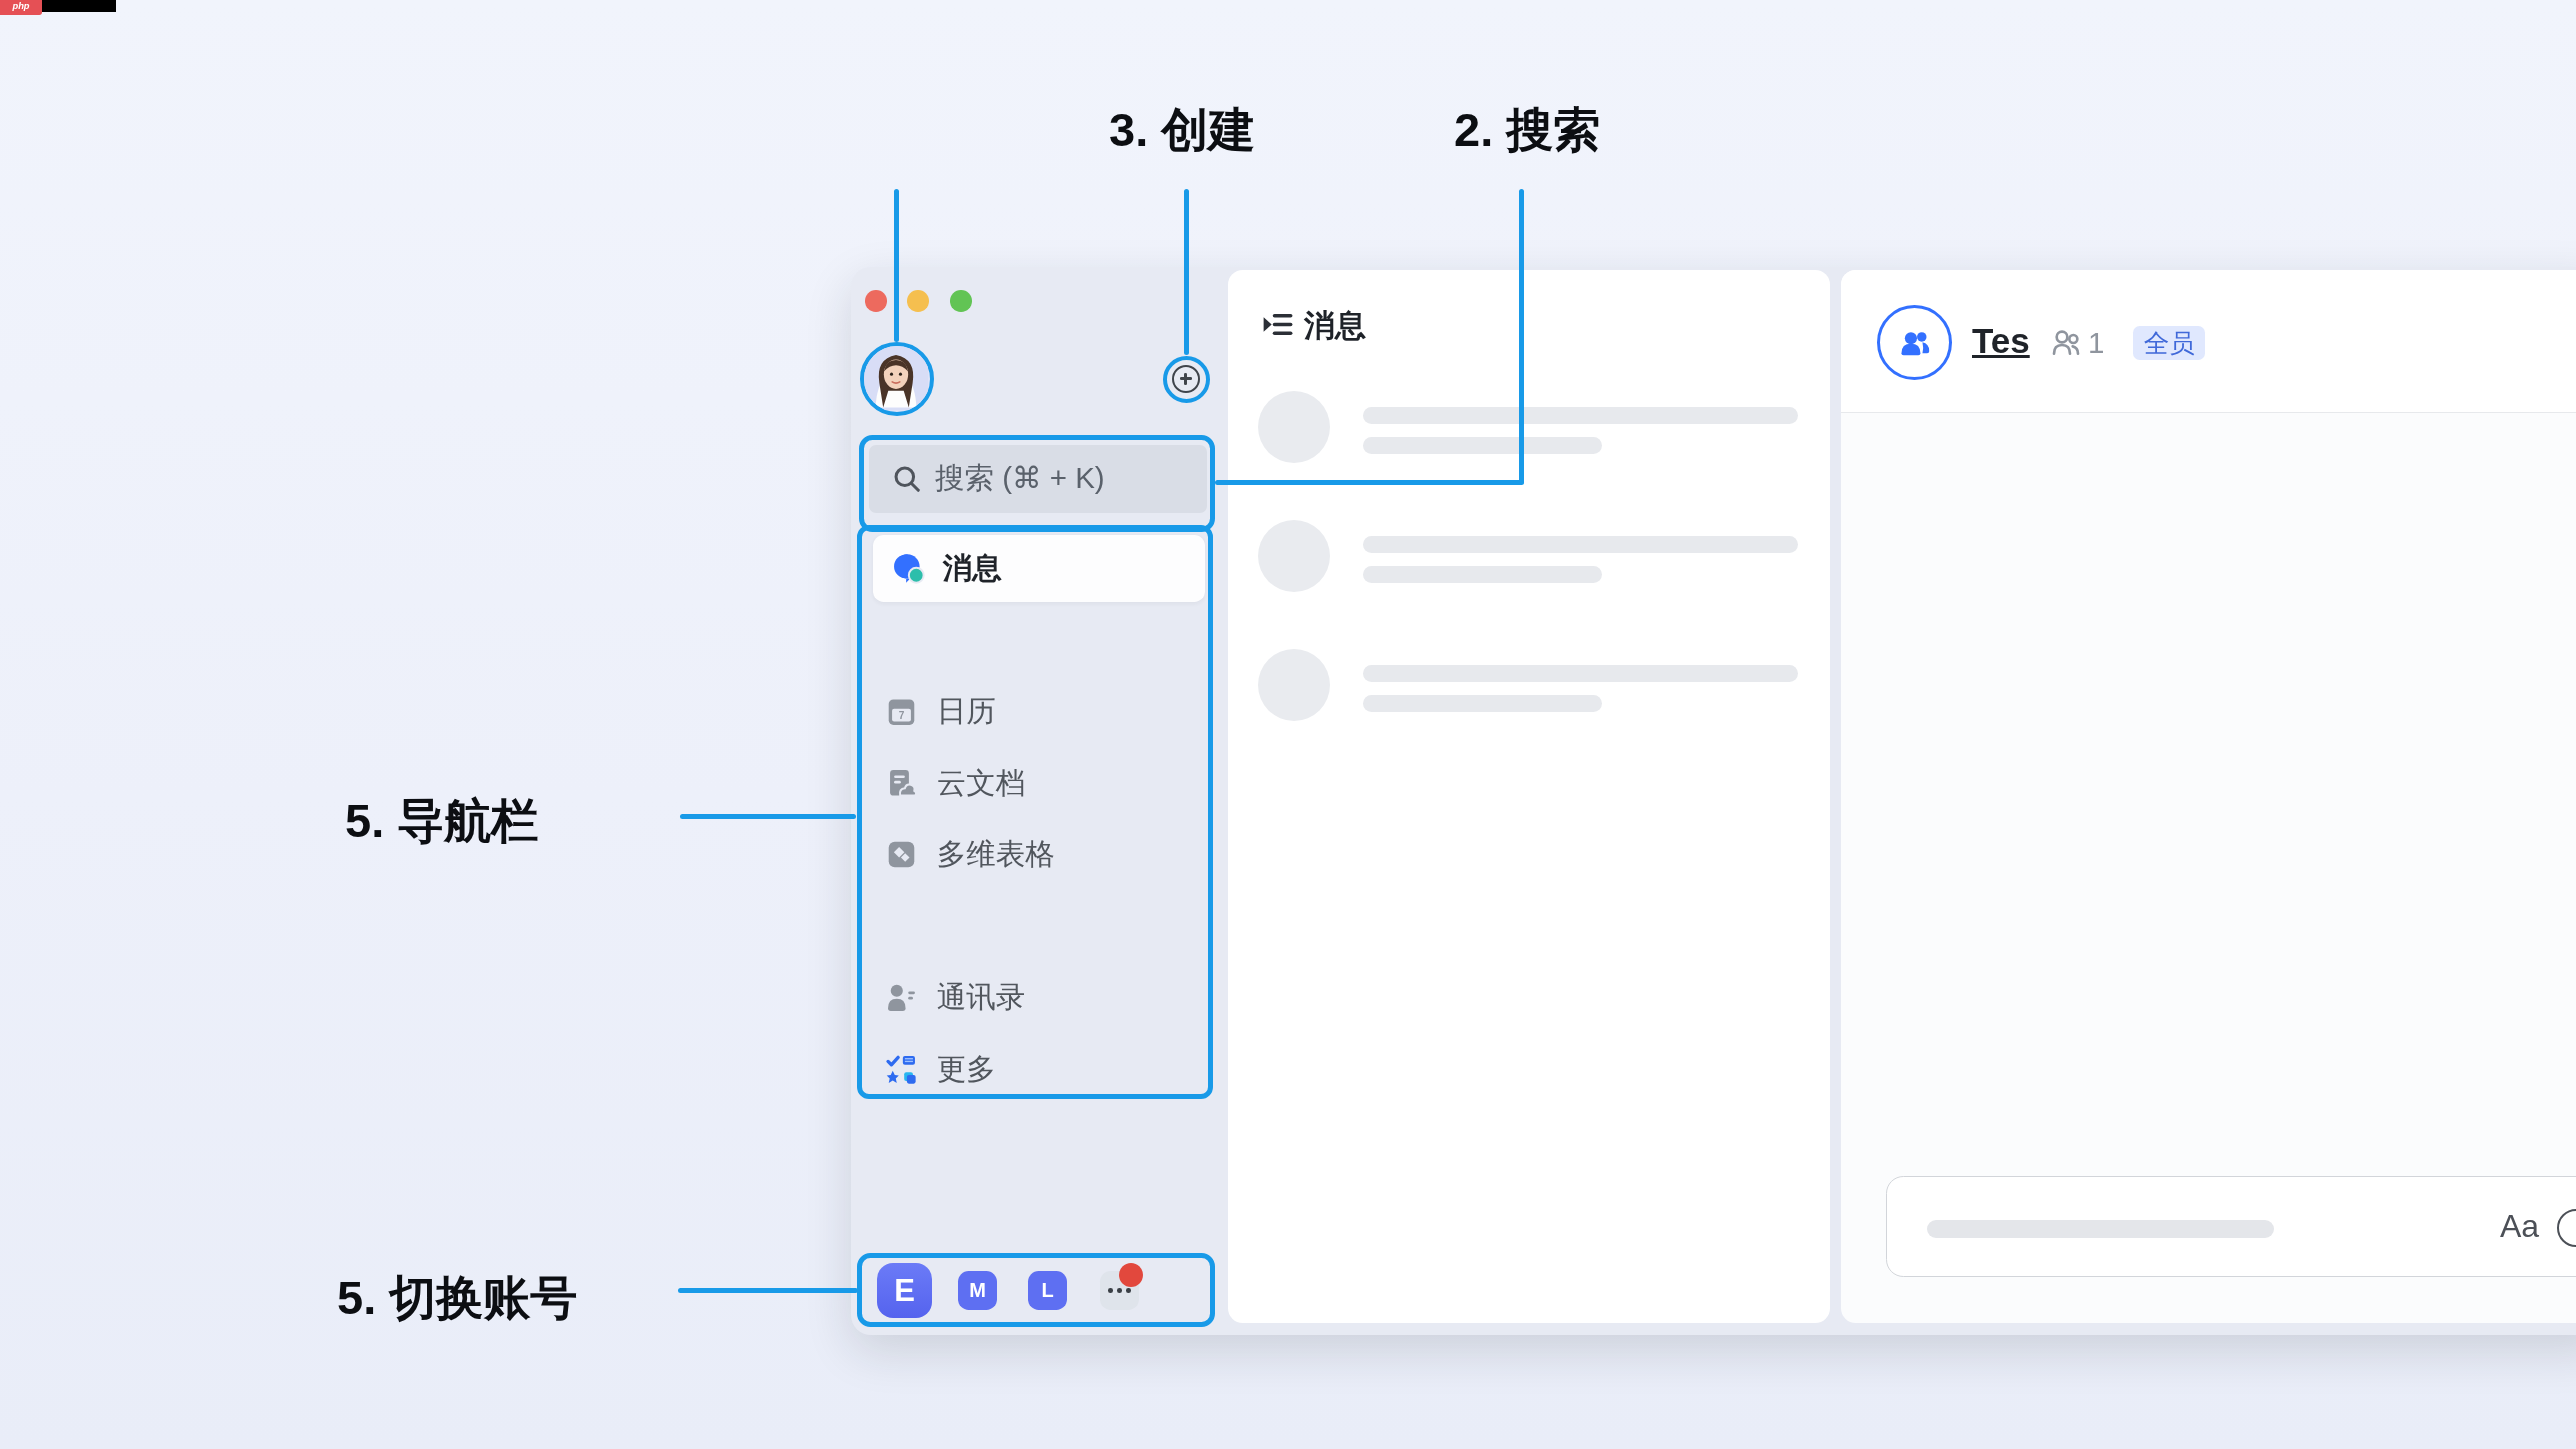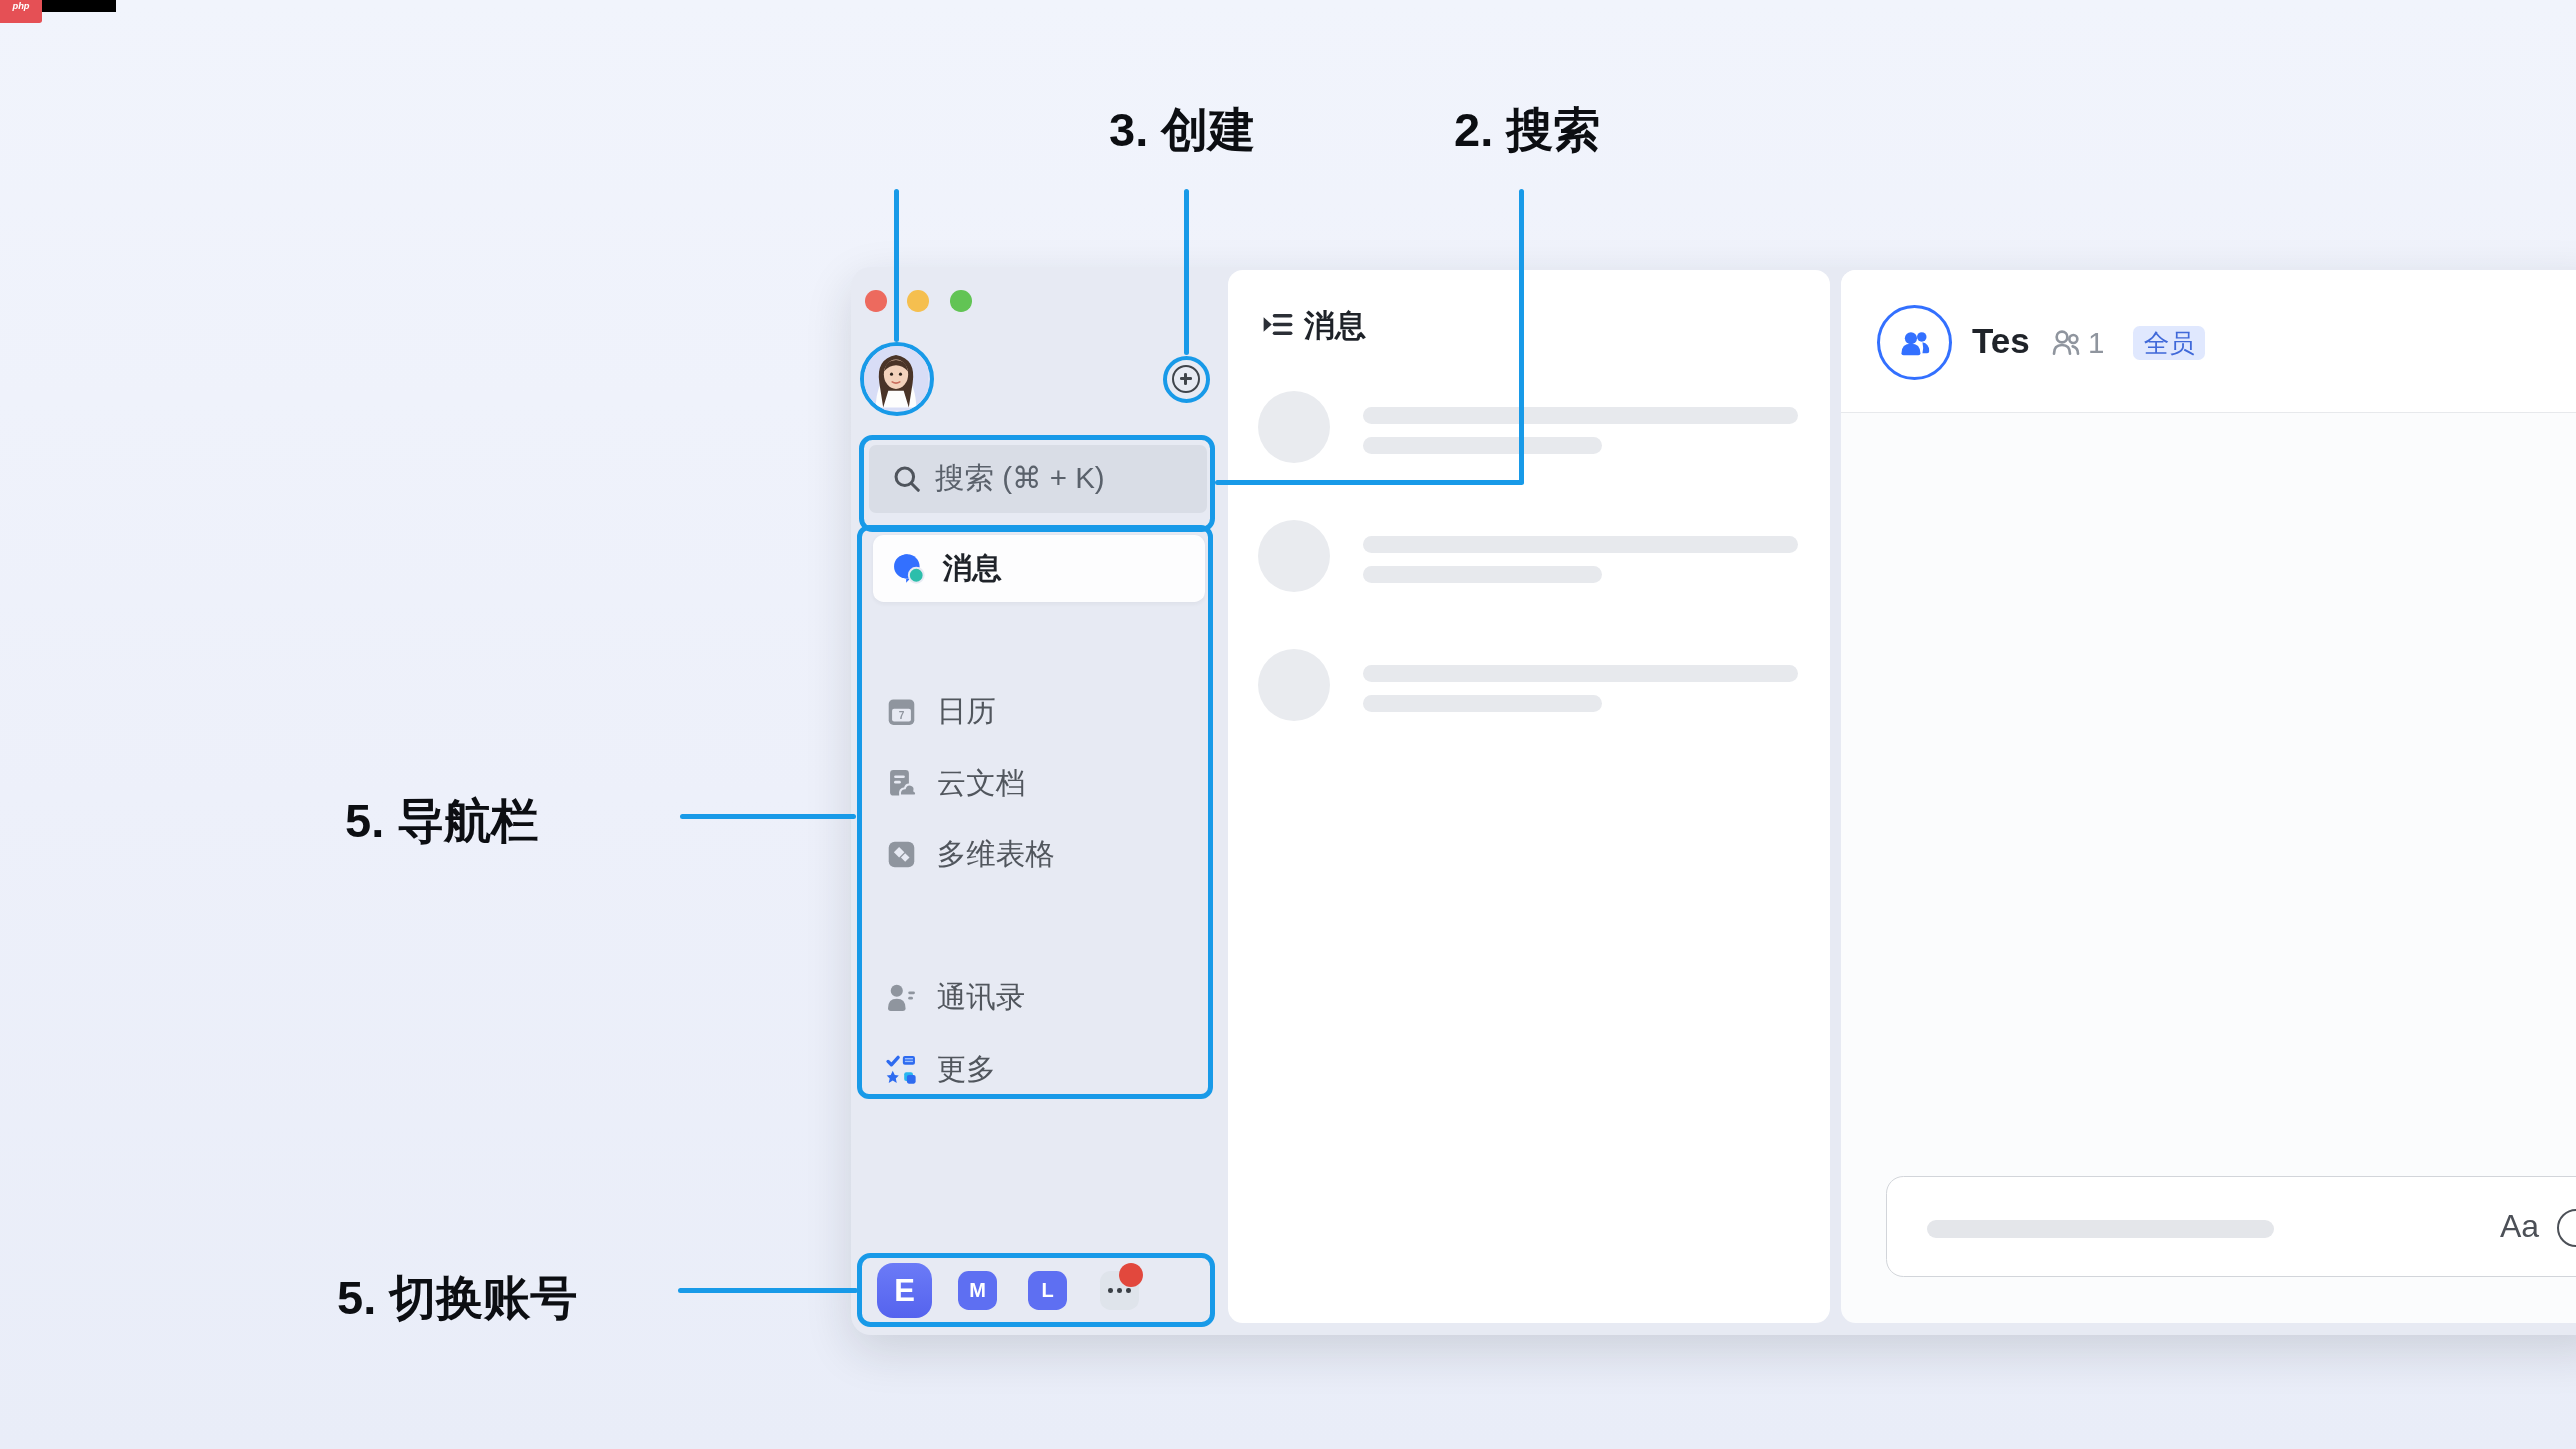--- a/index.html
+++ b/index.html
@@ -2,21 +2,21 @@
 <html style="font-size:10.7px"><head>
 <meta charset="utf-8">
 <style>
   html,body{margin:0;padding:0;}
   body{width:2576px;height:1449px;overflow:hidden;font-family:"Liberation Sans",sans-serif;}
   .stage{position:absolute;left:0;top:0;width:2576px;height:1449px;
          background:linear-gradient(180deg,#f1f4fc 0%,#edf0fa 55%,#e9edf8 100%);overflow:hidden;}
   .abs{position:absolute;}
 
   
-  .wm-red{left:0;top:0;width:42px;height:23px;background:#e55055;border-radius:0 0 2.7px 0;
+  .wm-red{left:0;top:0;width:42px;height:15px;background:#e55055;border-radius:0 0 2.7px 0;
           color:#fff;font-style:italic;font-weight:700;font-size:9.4px;line-height:12px;text-align:center;}
   .wm-black{left:42px;top:0;width:74px;height:12px;background:#000;}
 
   
   .window{left:851px;top:267px;width:1758px;height:1068px;background:#e7eaf3;border-radius:20px;
           box-shadow:0 16px 47px rgba(31,35,41,.14);}
   .panel{background:#ffffff;border-radius:14.8px;}
   .panel.list{left:1228px;top:270px;width:602px;height:1053px;}
   .panel.chat{left:1841px;top:270px;width:767px;height:1053px;background:#fbfcfd;}
   .chat-header{position:absolute;left:0;top:0;width:100%;height:142px;background:#ffffff;border-radius:14.8px 14.8px 0 0;}
@@ -66,21 +66,21 @@
   .red-dot{left:1119px;top:1263px;width:24px;height:24px;border-radius:50%;background:#e2483d;}
 
   
   .list-title{left:1304px;top:305px;font-size:31px;font-weight:700;color:#1f2329;}
   .skel-avatar{width:72px;height:72px;border-radius:50%;background:#e9ebef;left:1258px;}
   .skel-bar{height:17.4px;border-radius:8.7px;background:#e7e9ed;}
 
   
   .chat-avatar{left:1877px;top:305px;width:75px;height:75px;border:3.4px solid #3370ff;border-radius:50%;
                box-sizing:border-box;background:#fff;display:flex;align-items:center;justify-content:center;}
-  .chat-title{left:1972px;top:321px;font-size:35px;font-weight:700;color:#1f2329;}
+  .chat-title{left:1972px;top:321px;font-size:35px;font-weight:700;color:#1f2329;text-decoration:underline;}
   .member-count{left:2088px;top:326px;font-size:29.5px;color:#8f959e;}
   .member-badge{left:2133px;top:326px;height:34px;padding:0 10.7px;background:#e0e8fe;border-radius:6.7px;
                 color:#4069d9;font-size:25.5px;display:flex;align-items:center;}
   .input-box{left:1886px;top:1176px;width:738px;height:101px;background:#fff;border:1.3px solid #d2d5da;
              border-radius:17.4px;box-sizing:border-box;}
   .input-skel{left:1927px;top:1220px;width:347px;height:18px;border-radius:9.4px;background:#e4e6ea;}
   .aa-btn{left:2500px;top:1208px;font-size:32px;color:#4c5057;}
   .emoji-btn{left:2557px;top:1209px;width:38px;height:38px;border:2.7px solid #4c5057;border-radius:50%;box-sizing:border-box;}
 </style>
 </head>

